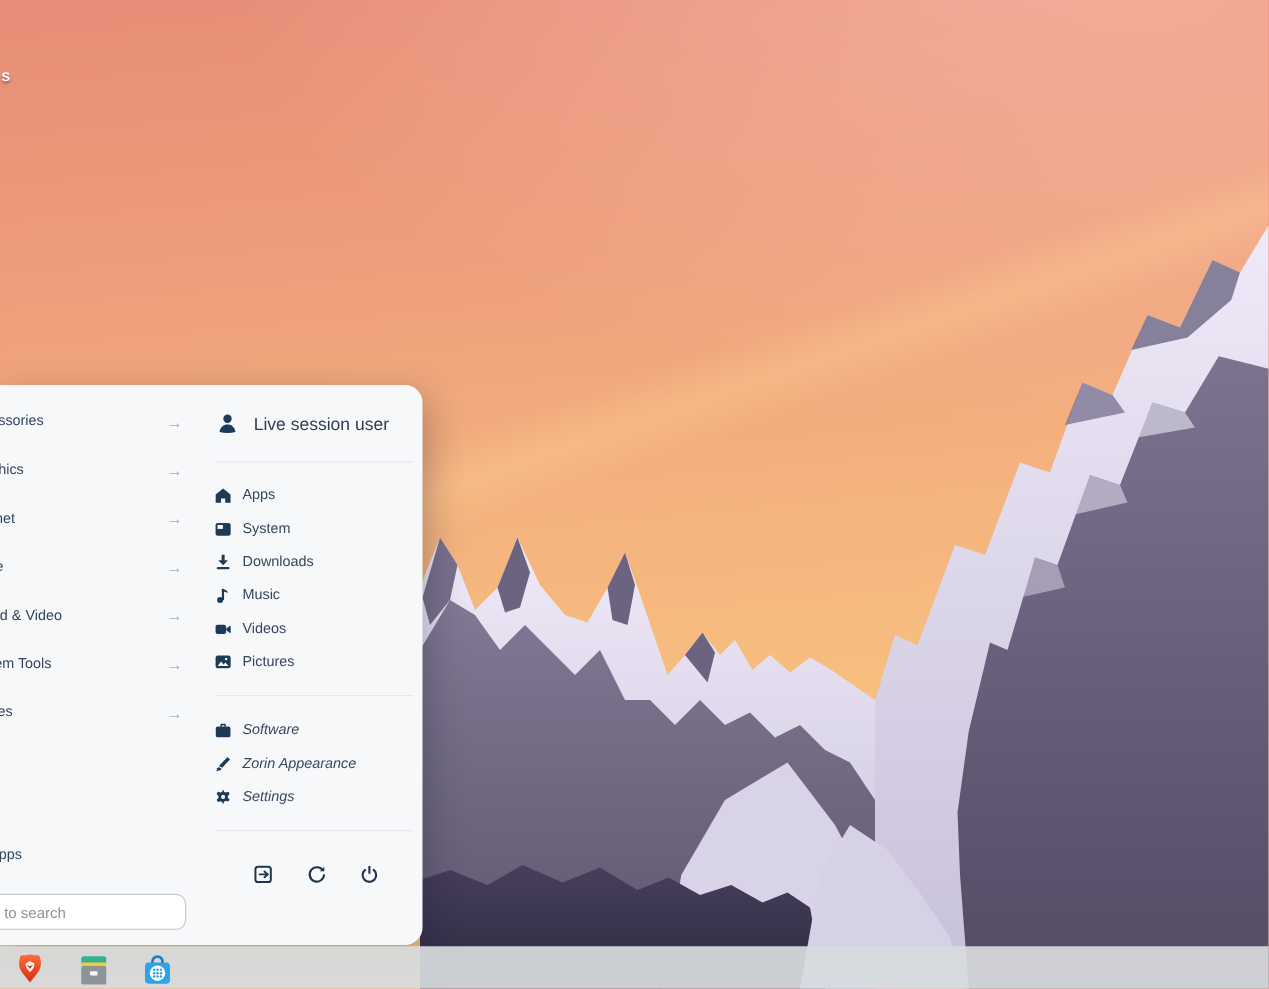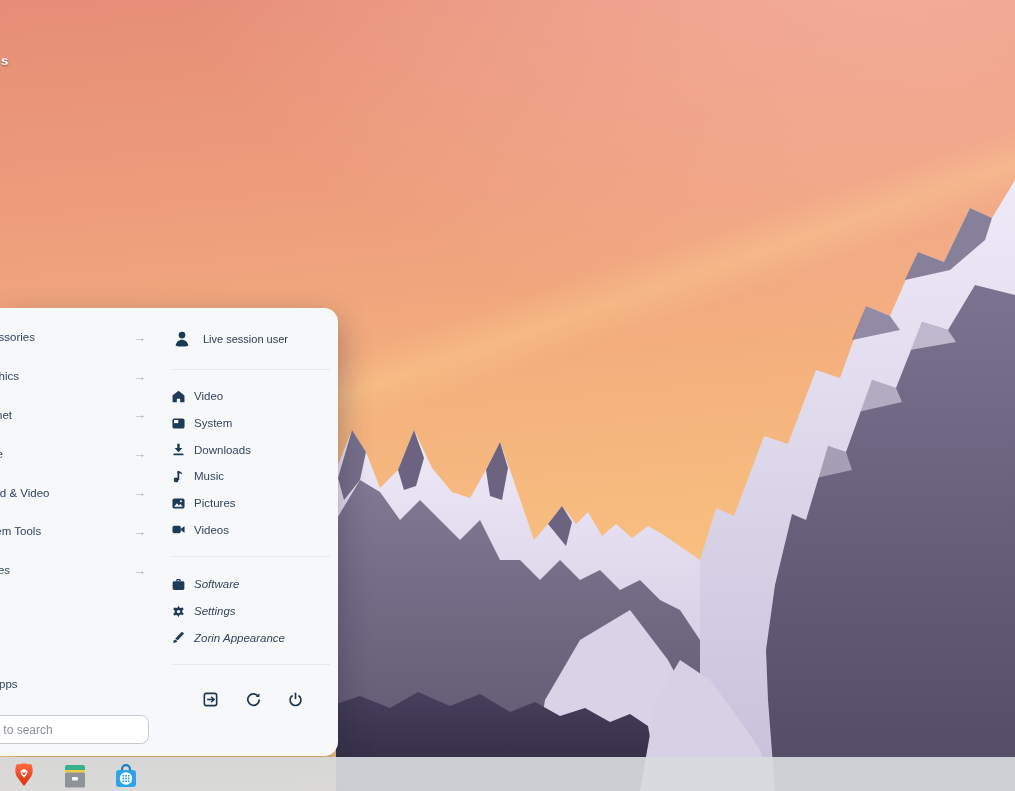--- a/index.html
+++ b/index.html
@@ -28,21 +28,21 @@
   .cat .lbl{flex:1;white-space:nowrap;}
   .cat .arrow{color:#a6adb6;font-size:13px;padding-right:3px;}
   .all-apps{position:absolute;left:-24px;top:370px;font-size:11.5px;color:#32455c;white-space:nowrap;}
   .search{position:absolute;left:-37px;top:407px;width:186px;height:29px;border:1px solid #c6cbd2;
     border-radius:8px;background:#fff;font-size:12px;padding:0 10px;color:#333;box-sizing:border-box;
     font-family:"Liberation Sans",sans-serif;outline:none;}
   .search::placeholder{color:#8b929b;}
 
   .rcol{position:absolute;left:172px;top:0;width:158px;}
   .user{display:flex;align-items:center;gap:11px;height:46px;margin-top:8px;color:#2c3e55;
-    font-size:11px;}
+    font-size:14px;}
   .divider{height:1px;background:#e6e8ec;}
   .d1{margin-top:7px;} .d2{margin-top:13px;} .d3{margin-top:13px;}
   .places{margin-top:13px;} .shortcuts{margin-top:14px;font-style:italic;}
   .row{height:26.7px;display:flex;align-items:center;gap:9px;color:#35465e;font-size:11.5px;cursor:default;}
   .row svg,.user svg{flex:0 0 auto;}
   .session{margin-top:12px;height:44px;display:flex;align-items:center;justify-content:space-between;
     padding:0 24px 0 28px;}
   .sbtn{background:none;border:none;padding:2px;cursor:pointer;line-height:0;}
 
   
@@ -155,21 +155,21 @@
       <span>Live session user</span>
     </div>
 
     <div class="divider d1"></div>
 
     <div class="places">
       <div class="row">
         <svg width="13" height="13" viewBox="0 0 14 14">
           <path class="ic" d="M7 .8 13.4 6v7.2H8.8V9.4H5.2v3.8H.6V6Z"></path>
         </svg>
-        <span>Video</span>
+        <span>Apps</span>
       </div>
       <div class="row">
         <svg width="13" height="13" viewBox="0 0 14 14">
           <rect class="ic" x="0.5" y="1.5" width="13" height="11" rx="2"></rect>
           <rect x="2.2" y="3.2" width="4.6" height="3.4" fill="#f7f8fa"></rect>
         </svg>
         <span>System</span>
       </div>
       <div class="row">
         <svg width="13" height="13" viewBox="0 0 14 14">
@@ -181,59 +181,59 @@
       <div class="row">
         <svg width="13" height="13" viewBox="0 0 14 14">
           <circle class="ic" cx="4.4" cy="10.8" r="2.6"></circle>
           <rect class="ic" x="5.9" y="1.2" width="1.9" height="9.6"></rect>
           <path class="ic" d="M5.9 1.2c3 .3 5.1 1.2 5.1 3.6-1.4-1-3-1.3-5.1-1.2Z"></path>
         </svg>
         <span>Music</span>
       </div>
       <div class="row">
         <svg width="13" height="13" viewBox="0 0 14 14">
+          <rect class="ic" x="0.5" y="3" width="9" height="8" rx="1.8"></rect>
+          <path class="ic" d="M9.8 6 13.5 3.6v6.8L9.8 8Z"></path>
+        </svg>
+        <span>Videos</span>
+      </div>
+      <div class="row">
+        <svg width="13" height="13" viewBox="0 0 14 14">
           <rect class="ic" x="0.5" y="1.5" width="13" height="11" rx="2"></rect>
           <path d="M2.3 10.5 5.3 6.6 7.4 9.2 8.9 7.6 11.7 10.5Z" fill="#f7f8fa"></path>
           <circle cx="9.6" cy="4.6" r="1.1" fill="#f7f8fa"></circle>
         </svg>
         <span>Pictures</span>
       </div>
-      <div class="row">
-        <svg width="13" height="13" viewBox="0 0 14 14">
-          <rect class="ic" x="0.5" y="3" width="9" height="8" rx="1.8"></rect>
-          <path class="ic" d="M9.8 6 13.5 3.6v6.8L9.8 8Z"></path>
-        </svg>
-        <span>Videos</span>
-      </div>
     </div>
 
     <div class="divider d2"></div>
 
     <div class="shortcuts">
       <div class="row">
         <svg width="13" height="13" viewBox="0 0 14 14">
           <path class="ic" d="M4.6 3.4V2.2c0-.7.5-1.2 1.2-1.2h2.4c.7 0 1.2.5 1.2 1.2v1.2h-1.5v-1h-1.8v1Z"></path>
           <rect class="ic" x="0.7" y="3.4" width="12.6" height="9.4" rx="1.6"></rect>
         </svg>
         <span>Software</span>
+      </div>
+      <div class="row">
+        <svg width="13" height="13" viewBox="0 0 14 14">
+          <path class="ic" d="M10.6.8 13 2.6 6.2 10 3.4 8.4Z"></path>
+          <path class="ic" d="M3 9.2 5.8 10.8 4.6 12 1 13Z"></path>
+          <path class="ic" d="M1.2 10.6 2.6 9.8 2 11.4Z"></path>
+        </svg>
+        <span>Zorin Appearance</span>
       </div>
       <div class="row">
         <svg width="13" height="13" viewBox="0 0 16 16">
           <path class="ic" d="M8 .8l1.1 2.3a5 5 0 0 1 1.7.7l2.4-.8 1.2 2.1-1.8 1.7a5 5 0 0 1 0 2l1.8 1.7-1.2 2.1-2.4-.8a5 5 0 0 1-1.7.7L8 15.2l-1.1-2.3a5 5 0 0 1-1.7-.7l-2.4.8-1.2-2.1 1.8-1.7a5 5 0 0 1 0-2L1.6 5.1 2.8 3l2.4.8a5 5 0 0 1 1.7-.7Z"></path>
           <circle cx="8" cy="8" r="2" fill="#f7f8fa"></circle>
         </svg>
         <span>Settings</span>
-      </div>
-      <div class="row">
-        <svg width="13" height="13" viewBox="0 0 14 14">
-          <path class="ic" d="M10.6.8 13 2.6 6.2 10 3.4 8.4Z"></path>
-          <path class="ic" d="M3 9.2 5.8 10.8 4.6 12 1 13Z"></path>
-          <path class="ic" d="M1.2 10.6 2.6 9.8 2 11.4Z"></path>
-        </svg>
-        <span>Zorin Appearance</span>
       </div>
     </div>
 
     <div class="divider d3"></div>
 
     <div class="session">
       <button class="sbtn" title="">
         <svg width="17" height="17" viewBox="0 0 16 16">
           <rect x="2.2" y="2.2" width="11.6" height="11.6" rx="2" fill="none" stroke="#20364e" stroke-width="1.5"></rect>
           <path d="M4.8 8h6" stroke="#20364e" stroke-width="1.5" fill="none"></path>

